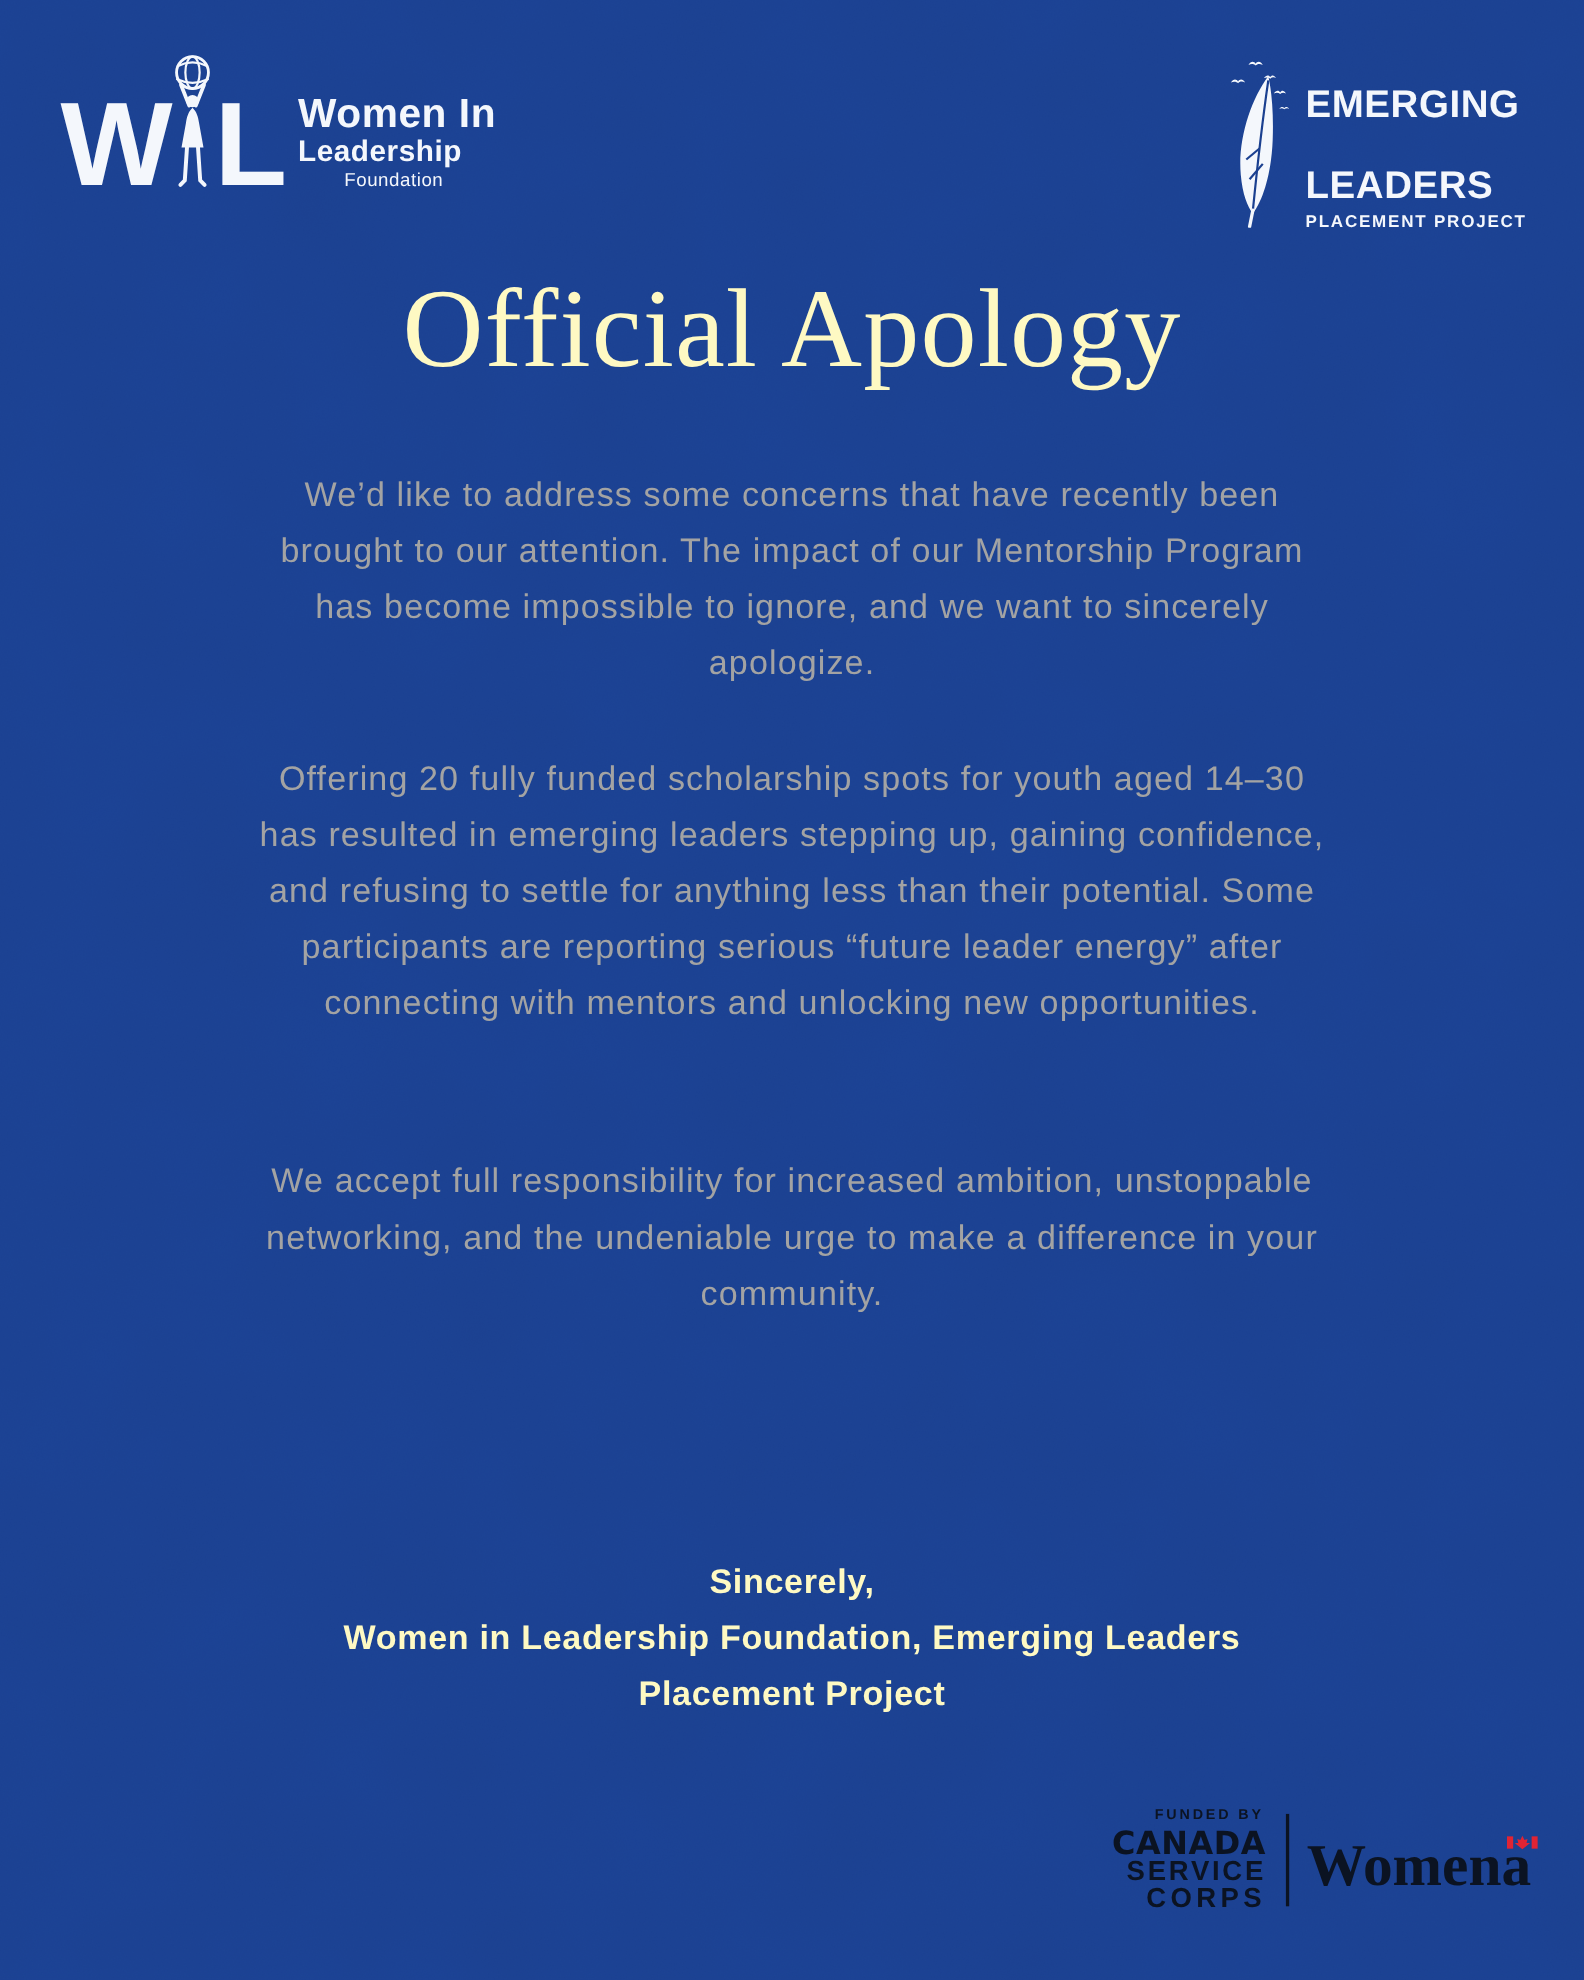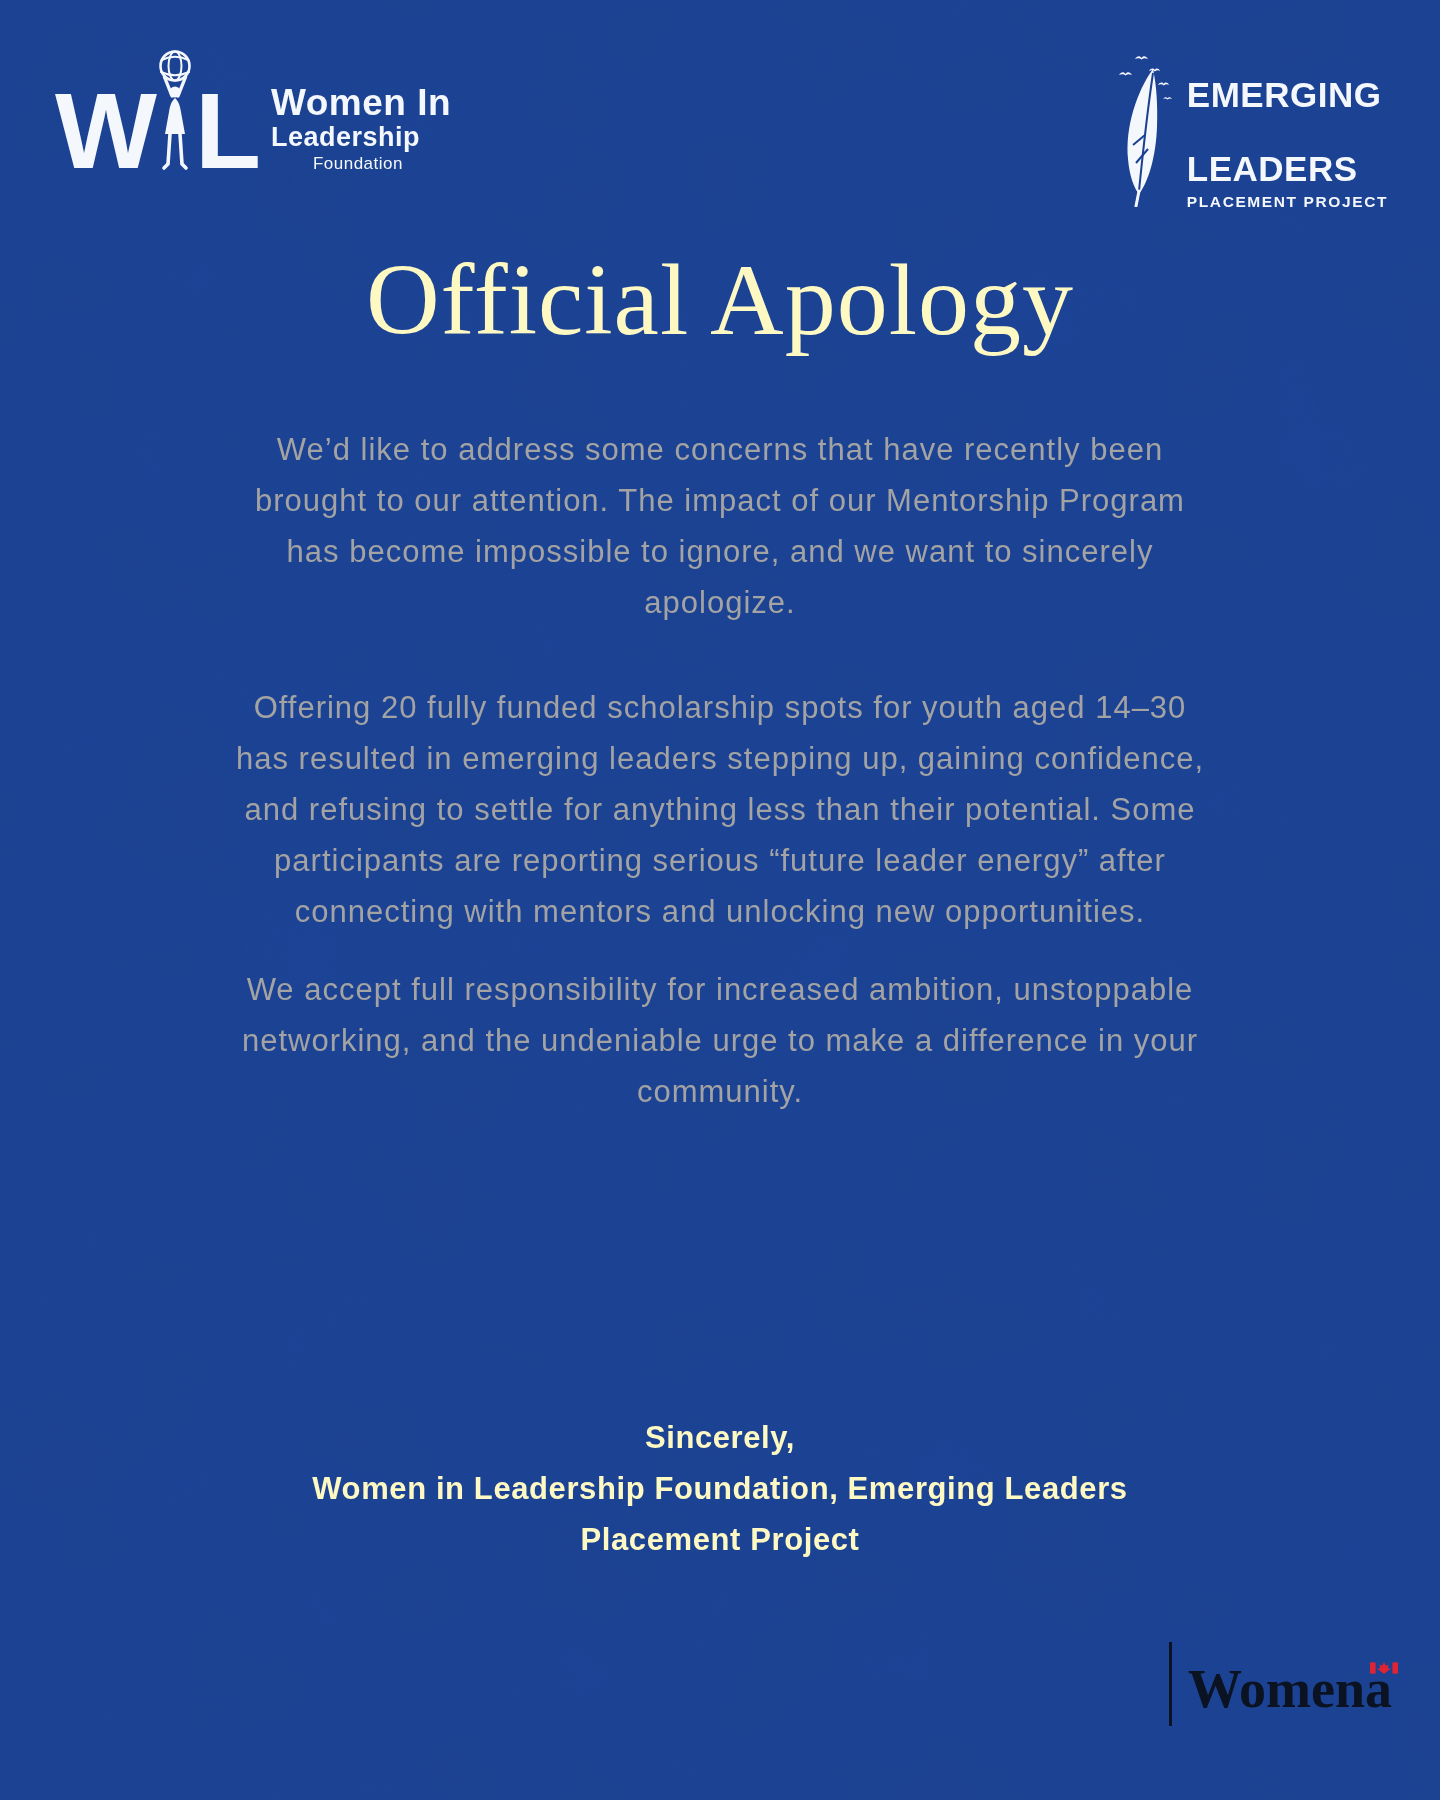--- a/index.html
+++ b/index.html
@@ -26,21 +26,21 @@
   
   .title{top:248px;left:0;width:100%;text-align:center;
          font-family:"Liberation Serif","DejaVu Serif",serif;
          font-size:102px;line-height:104px;font-weight:400;color:#fef9c3;letter-spacing:1px;}
 
   
   .para{left:0;width:100%;text-align:center;white-space:pre-line;
         color:#a3a3a3;font-size:31px;line-height:51px;font-weight:400;letter-spacing:1px;}
   .p1{top:424px;}
   .p2{top:682px;}
-  .p3{top:964px;}
+  .p3{top:1048px;}
   .p4{top:1204px;}
   .signoff{top:1412px;font-weight:700;letter-spacing:.6px;color:#fef9c3;}
 
   
   .funding{top:1642px;right:48px;display:flex;align-items:center;color:#0b1322;}
   .csc{text-align:right;}
   .funded-by{font-size:13px;font-weight:700;letter-spacing:2.6px;margin-bottom:5px;padding-right:2px;}
   .csc-l1{font-family:"DejaVu Sans","Liberation Sans",sans-serif;font-size:29px;font-weight:800;letter-spacing:.5px;line-height:27px;}
   .csc-l2{font-size:25px;font-weight:700;letter-spacing:2.5px;line-height:25px;}
   .csc-l3{font-size:25px;font-weight:700;letter-spacing:4px;line-height:25px;}
@@ -129,20 +129,26 @@
 connecting with mentors and unlocking new opportunities.</div>
   <div class="layer para p3">We accept full responsibility for increased ambition, unstoppable
 networking, and the undeniable urge to make a difference in your
 community.</div>
 
   <div class="layer para signoff">Sincerely,
 Women in Leadership Foundation, Emerging Leaders
 Placement Project</div>
 
   <div class="layer funding">
+    <div class="csc">
+      <div class="funded-by">FUNDED BY</div>
+      <div class="csc-l1">CANADA</div>
+      <div class="csc-l2">SERVICE</div>
+      <div class="csc-l3">CORPS</div>
+    </div>
     <div class="divider"></div>
     <div class="wordmark"><span>Women</span><span style="position:relative;"><span>a</span><svg class="flag" width="28" height="14" viewBox="0 0 30 14">
           <g fill="#e02434">
             <rect x="0" y="1" width="6" height="12"></rect>
             <rect x="24" y="1" width="6" height="12"></rect>
             <path d="M15 0.5 L17 4.5 L20 3.5 L19 7.5 L22.5 7.5 L15 13.5 L7.5 7.5 L11 7.5 L10 3.5 L13 4.5 Z"></path>
           </g>
         </svg></span>
     </div>
   </div>

